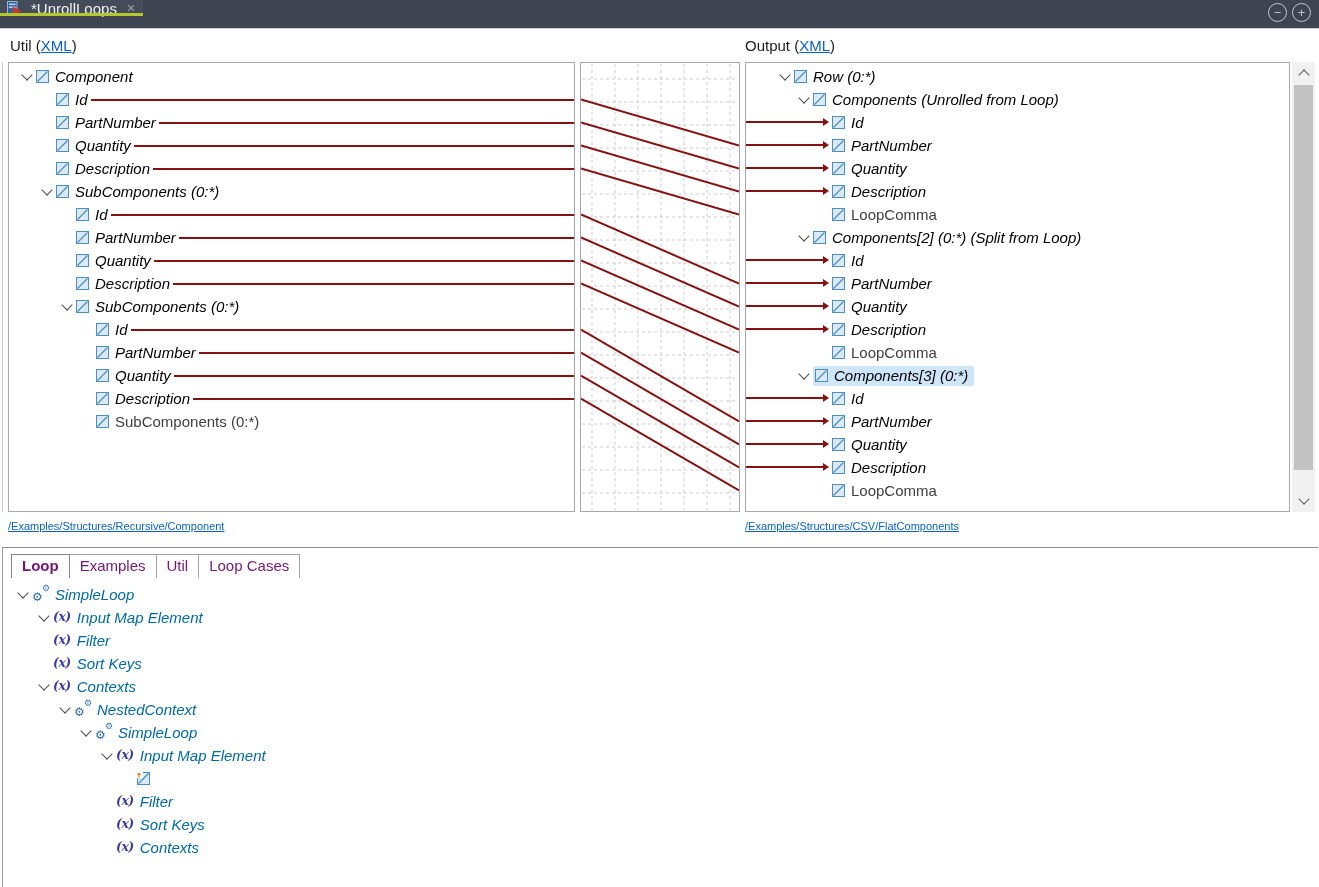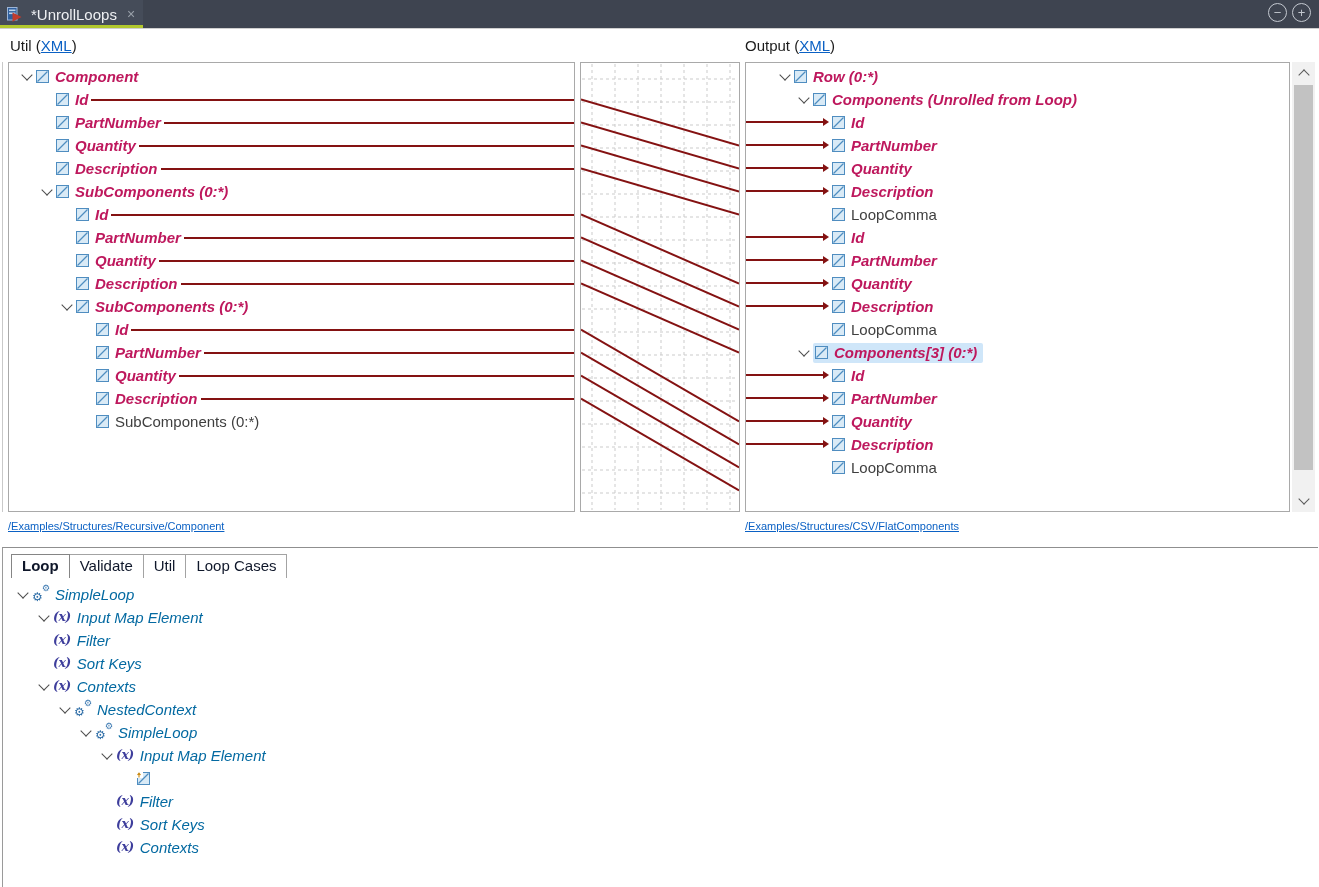--- a/index.html
+++ b/index.html
@@ -1,21 +1,21 @@
 <!DOCTYPE html>
 <html style="--map: #841212; --accent: #b2c82d; --sel: #cfe6f9; --link: #0b61c4; --titlebar: #3e4450;"><head>
 <meta charset="utf-8">
 <style>
   html,body{margin:0;padding:0;background:#fff;}
   body{font-family:"Liberation Sans",sans-serif;-webkit-font-smoothing:antialiased;}
   #app{position:relative;width:1319px;height:887px;overflow:hidden;background:#fff;}
 
   
   .titlebar{position:absolute;left:0;top:0;width:1319px;height:28px;background:var(--titlebar);border-bottom:1px solid #cfcfcf;}
-  .doc-tab{position:absolute;left:0;top:0;height:28px;width:143px;background:#454c59;display:flex;align-items:center;cursor:default;}
+  .doc-tab{position:absolute;left:0;top:0;height:16px;width:143px;background:#454c59;display:flex;align-items:center;cursor:default;}
   .tab-icon{margin:0 7px 0 7px;display:inline-flex;}
   .tab-title{color:#eef0f3;font-size:15px;}
   .tab-close{color:#9aa1aa;font-size:14px;margin-left:10px;cursor:pointer;}
   .tab-underline{position:absolute;left:0;bottom:0;width:143px;height:3px;background:var(--accent);}
   .win-btns{position:absolute;right:8px;top:3px;display:flex;gap:5px;}
   .circle-btn{width:17px;height:17px;border:1px solid #c4c9d0;border-radius:50%;color:#c4c9d0;
     display:flex;align-items:center;justify-content:center;font-size:13px;line-height:1;cursor:pointer;}
 
   
   .pane-header{position:absolute;top:37px;font-size:15px;color:#1c1c1c;}
@@ -26,21 +26,21 @@
   .panel{position:absolute;top:62px;height:450px;border:1px solid #a9a9a9;background:#fff;box-sizing:border-box;overflow:hidden;}
   #left-panel{left:8px;width:567px;}
   #mid-panel{left:580px;width:160px;}
   #right-panel{left:745px;width:545px;}
   .edge-line{position:absolute;left:2px;top:62px;width:1px;height:450px;background:#c9c9c9;}
 
   .treebox{position:absolute;left:0;top:0;right:0;bottom:0;padding-top:2px;}
 
   .trow{height:23px;display:flex;align-items:center;font-size:15px;white-space:nowrap;position:relative;cursor:default;}
   .trow .lbl{color:#3f3f3f;}
-  .trow.b .lbl{font-weight:bold;font-style:italic;color:#be185d;}
+  .trow.b .lbl{font-weight:normal;font-style:italic;color:#000000;}
   .slot{width:19px;flex:none;display:flex;align-items:center;justify-content:center;}
   .chev{display:inline-block;width:7px;height:7px;border-right:1.7px solid #4d4d4d;border-bottom:1.7px solid #4d4d4d;transform:rotate(45deg);margin-top:-3px;}
   .eicon{flex:none;display:inline-flex;margin-right:6px;}
   .stub{flex:1;height:2px;background:var(--map);margin-left:3px;}
   .arrow{position:absolute;height:2px;background:var(--map);top:10px;left:0;}
   .arrow .head{position:absolute;right:-6px;top:-3px;width:0;height:0;border-left:6px solid var(--map);border-top:4px solid transparent;border-bottom:4px solid transparent;}
   .selwrap{display:flex;align-items:center;background:var(--sel);border-radius:2px;padding:1px 6px 2px 2px;}
   .selwrap .eicon{margin-right:6px;}
   .fxicon{font-family:"DejaVu Serif",serif;font-style:italic;font-weight:bold;font-size:12.5px;color:#3e3e9c;letter-spacing:-0.5px;line-height:1;}
   .gears{position:relative;width:17px;height:15px;font-family:"DejaVu Sans",sans-serif;color:#2c6ca6;flex:none;}
@@ -52,21 +52,21 @@
   .varrow{position:absolute;left:0;width:23px;height:22px;display:flex;align-items:center;justify-content:center;cursor:pointer;}
   .varrow.up{top:0;} .varrow.down{bottom:0;}
   .varrow .sc{display:inline-block;width:7px;height:7px;border-right:1.6px solid #5a5a5a;border-bottom:1.6px solid #5a5a5a;}
   .varrow.up .sc{transform:rotate(-135deg);margin-top:4px;}
   .varrow.down .sc{transform:rotate(45deg);margin-bottom:4px;}
   .vthumb{position:absolute;left:2px;top:23px;width:19px;height:385px;background:#c2c2c2;cursor:pointer;}
 
   
   #bottom-pane{position:absolute;left:2px;top:547px;width:1316px;height:340px;background:#fff;border-top:1px solid #8f8f8f;border-left:1px solid #9a9a9a;box-sizing:border-box;}
   .tabstrip{position:absolute;left:8px;top:6px;display:flex;}
-  .btab{border:1px solid #a3a3a3;border-bottom:none;margin-right:-1px;padding:2px 10px 4px;font-size:15px;color:#0f172a;background:#fff;cursor:pointer;}
+  .btab{border:1px solid #a3a3a3;border-bottom:none;margin-right:-1px;padding:2px 10px 4px;font-size:15px;color:#701a75;background:#fff;cursor:pointer;}
   .btab.active{font-weight:bold;border-color:#858585;position:relative;z-index:2;}
   #bottom-tree{position:absolute;left:2px;top:33px;right:2px;bottom:0;padding-top:2px;}
   #bottom-tree .trow .lbl{color:#0369a1;font-style:italic;}
 </style>
 </head>
 <body>
 
 <div id="app">
 
   <div class="titlebar">
@@ -405,20 +405,32 @@
         <div class="trow" style="padding-left: 67px;">
           <span class="slot"></span>
           <span class="eicon">
             <svg width="13" height="13" viewBox="0 0 13 13">
               <rect x="0.5" y="0.5" width="12" height="12" fill="#d9eaf6" stroke="#4f8dc0"></rect>
               <line x1="1.5" y1="11.5" x2="11.5" y2="1.5" stroke="#4f8dc0" stroke-width="1.2"></line>
             </svg>
           </span>
           <span class="lbl">LoopComma</span>
         </div>
+        <div class="trow b" style="padding-left: 48px;">
+          <span class="slot">
+            <span class="chev"></span>
+          </span>
+          <span class="eicon">
+            <svg width="13" height="13" viewBox="0 0 13 13">
+              <rect x="0.5" y="0.5" width="12" height="12" fill="#d9eaf6" stroke="#4f8dc0"></rect>
+              <line x1="1.5" y1="11.5" x2="11.5" y2="1.5" stroke="#4f8dc0" stroke-width="1.2"></line>
+            </svg>
+          </span>
+          <span class="lbl">Components[2] (0:*) (Split from Loop)</span>
+        </div>
         <div class="trow b" style="padding-left: 67px;">
           <div class="arrow" style="width: 77px;">
             <span class="head"></span>
           </div>
           <span class="slot"></span>
           <span class="eicon">
             <svg width="13" height="13" viewBox="0 0 13 13">
               <rect x="0.5" y="0.5" width="12" height="12" fill="#d9eaf6" stroke="#4f8dc0"></rect>
               <line x1="1.5" y1="11.5" x2="11.5" y2="1.5" stroke="#4f8dc0" stroke-width="1.2"></line>
             </svg>
@@ -562,21 +574,21 @@
         <span class="sc"></span>
       </div>
   </div>
 
   <a class="footer-link" style="left:8px;">/Examples/Structures/Recursive/Component</a>
   <a class="footer-link" style="left:745px;">/Examples/Structures/CSV/FlatComponents</a>
 
   <div id="bottom-pane">
     <div class="tabstrip" id="tabstrip">
         <span class="btab active">Loop</span>
-        <span class="btab">Validate</span>
+        <span class="btab">Examples</span>
         <span class="btab">Util</span>
         <span class="btab">Loop Cases</span>
       </div>
     <div id="bottom-tree">
         <div class="trow" style="padding-left: 8px;">
           <span class="slot">
             <span class="chev"></span>
           </span>
           <span class="eicon gears">
             <span class="g1">⚙</span>

